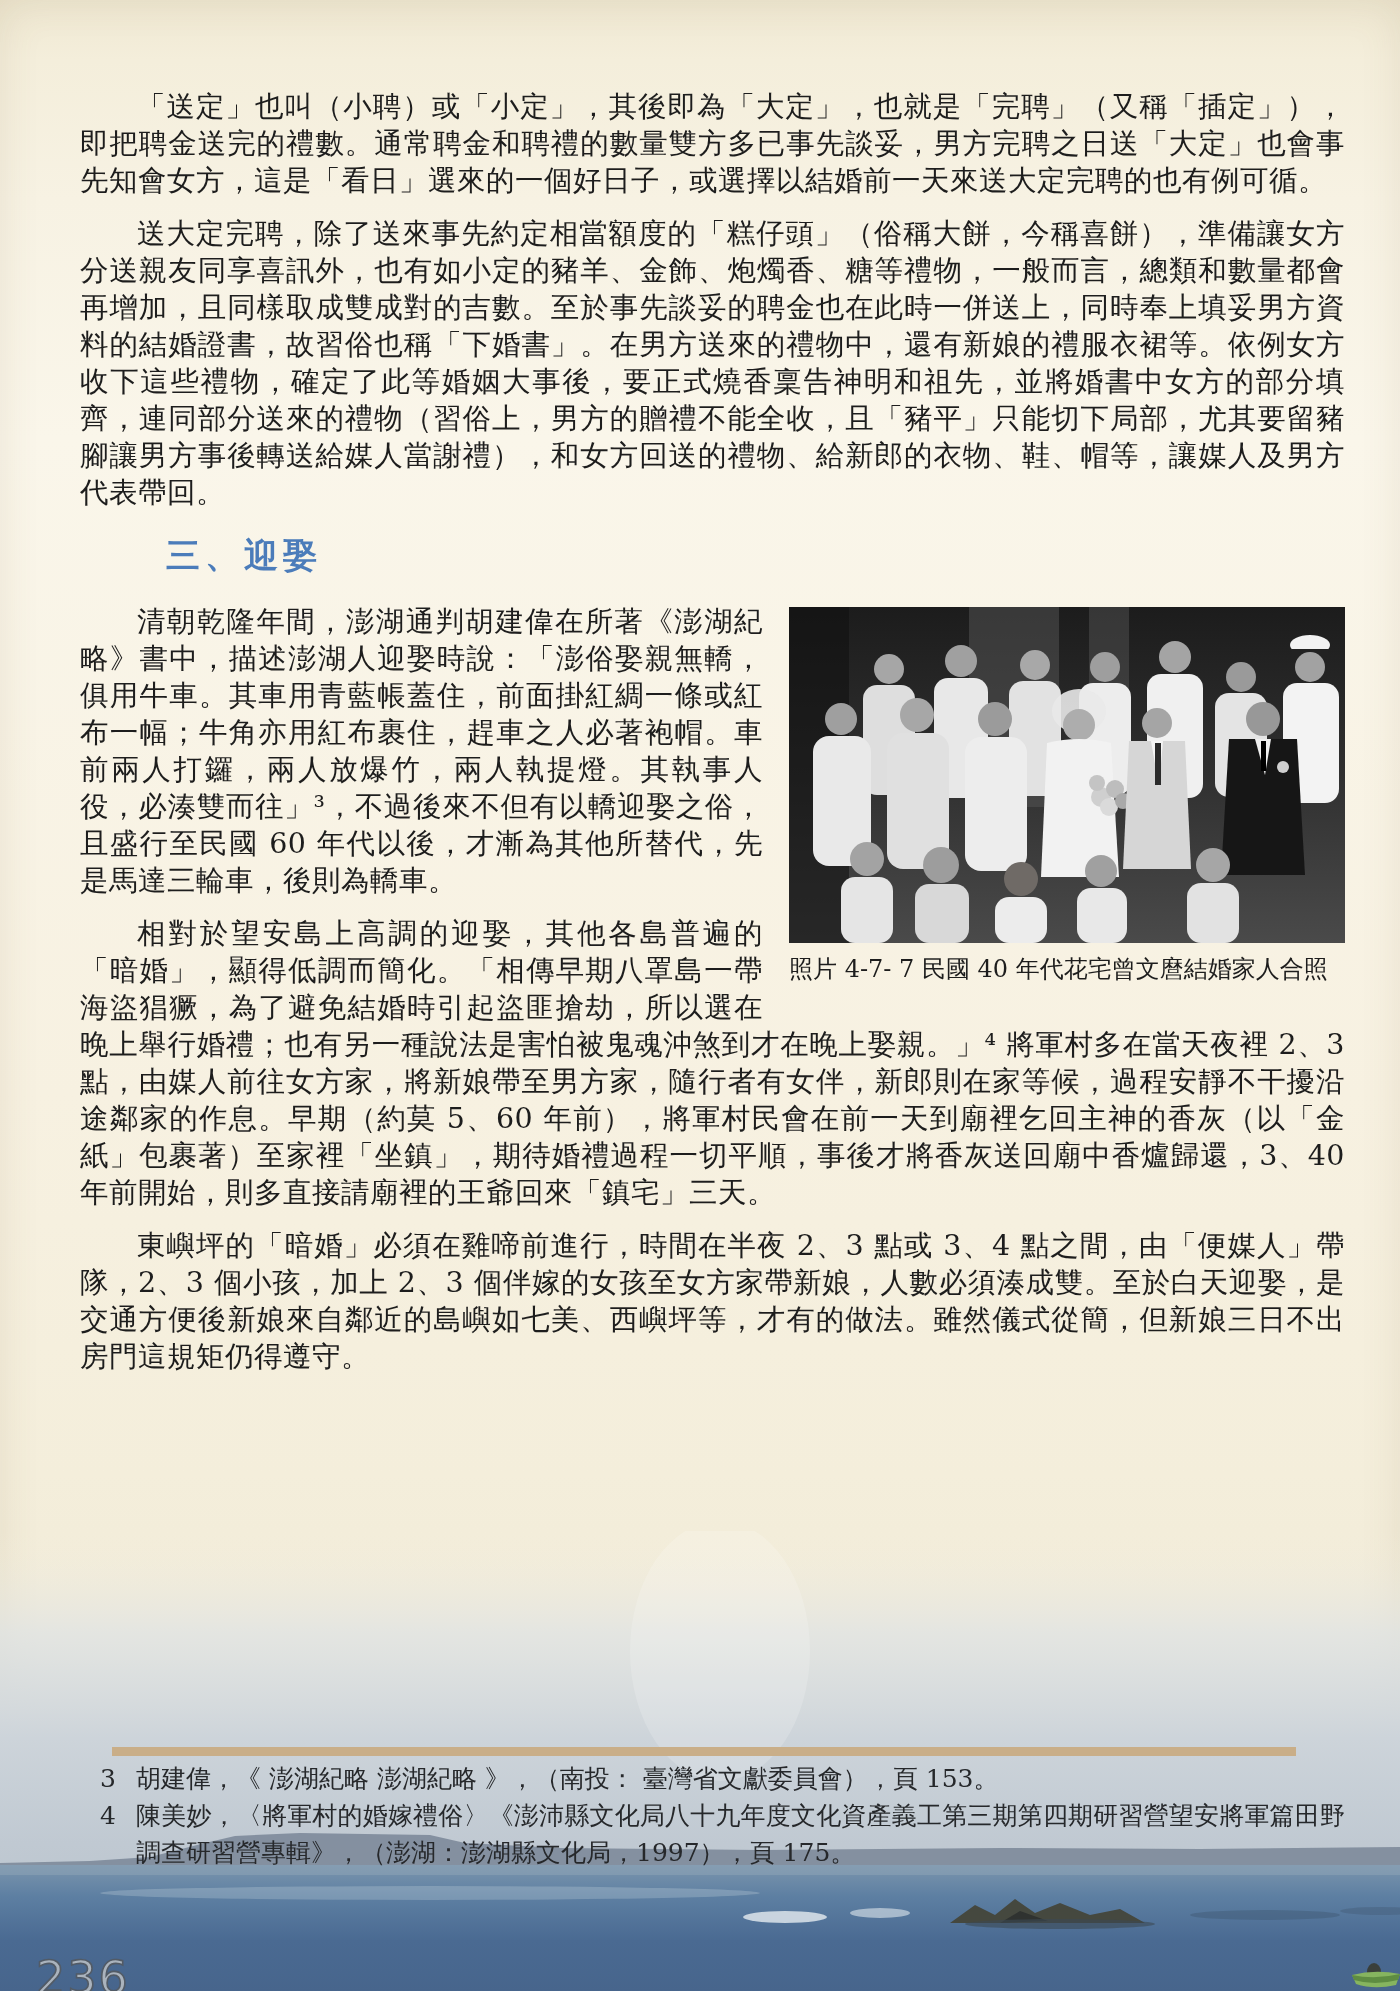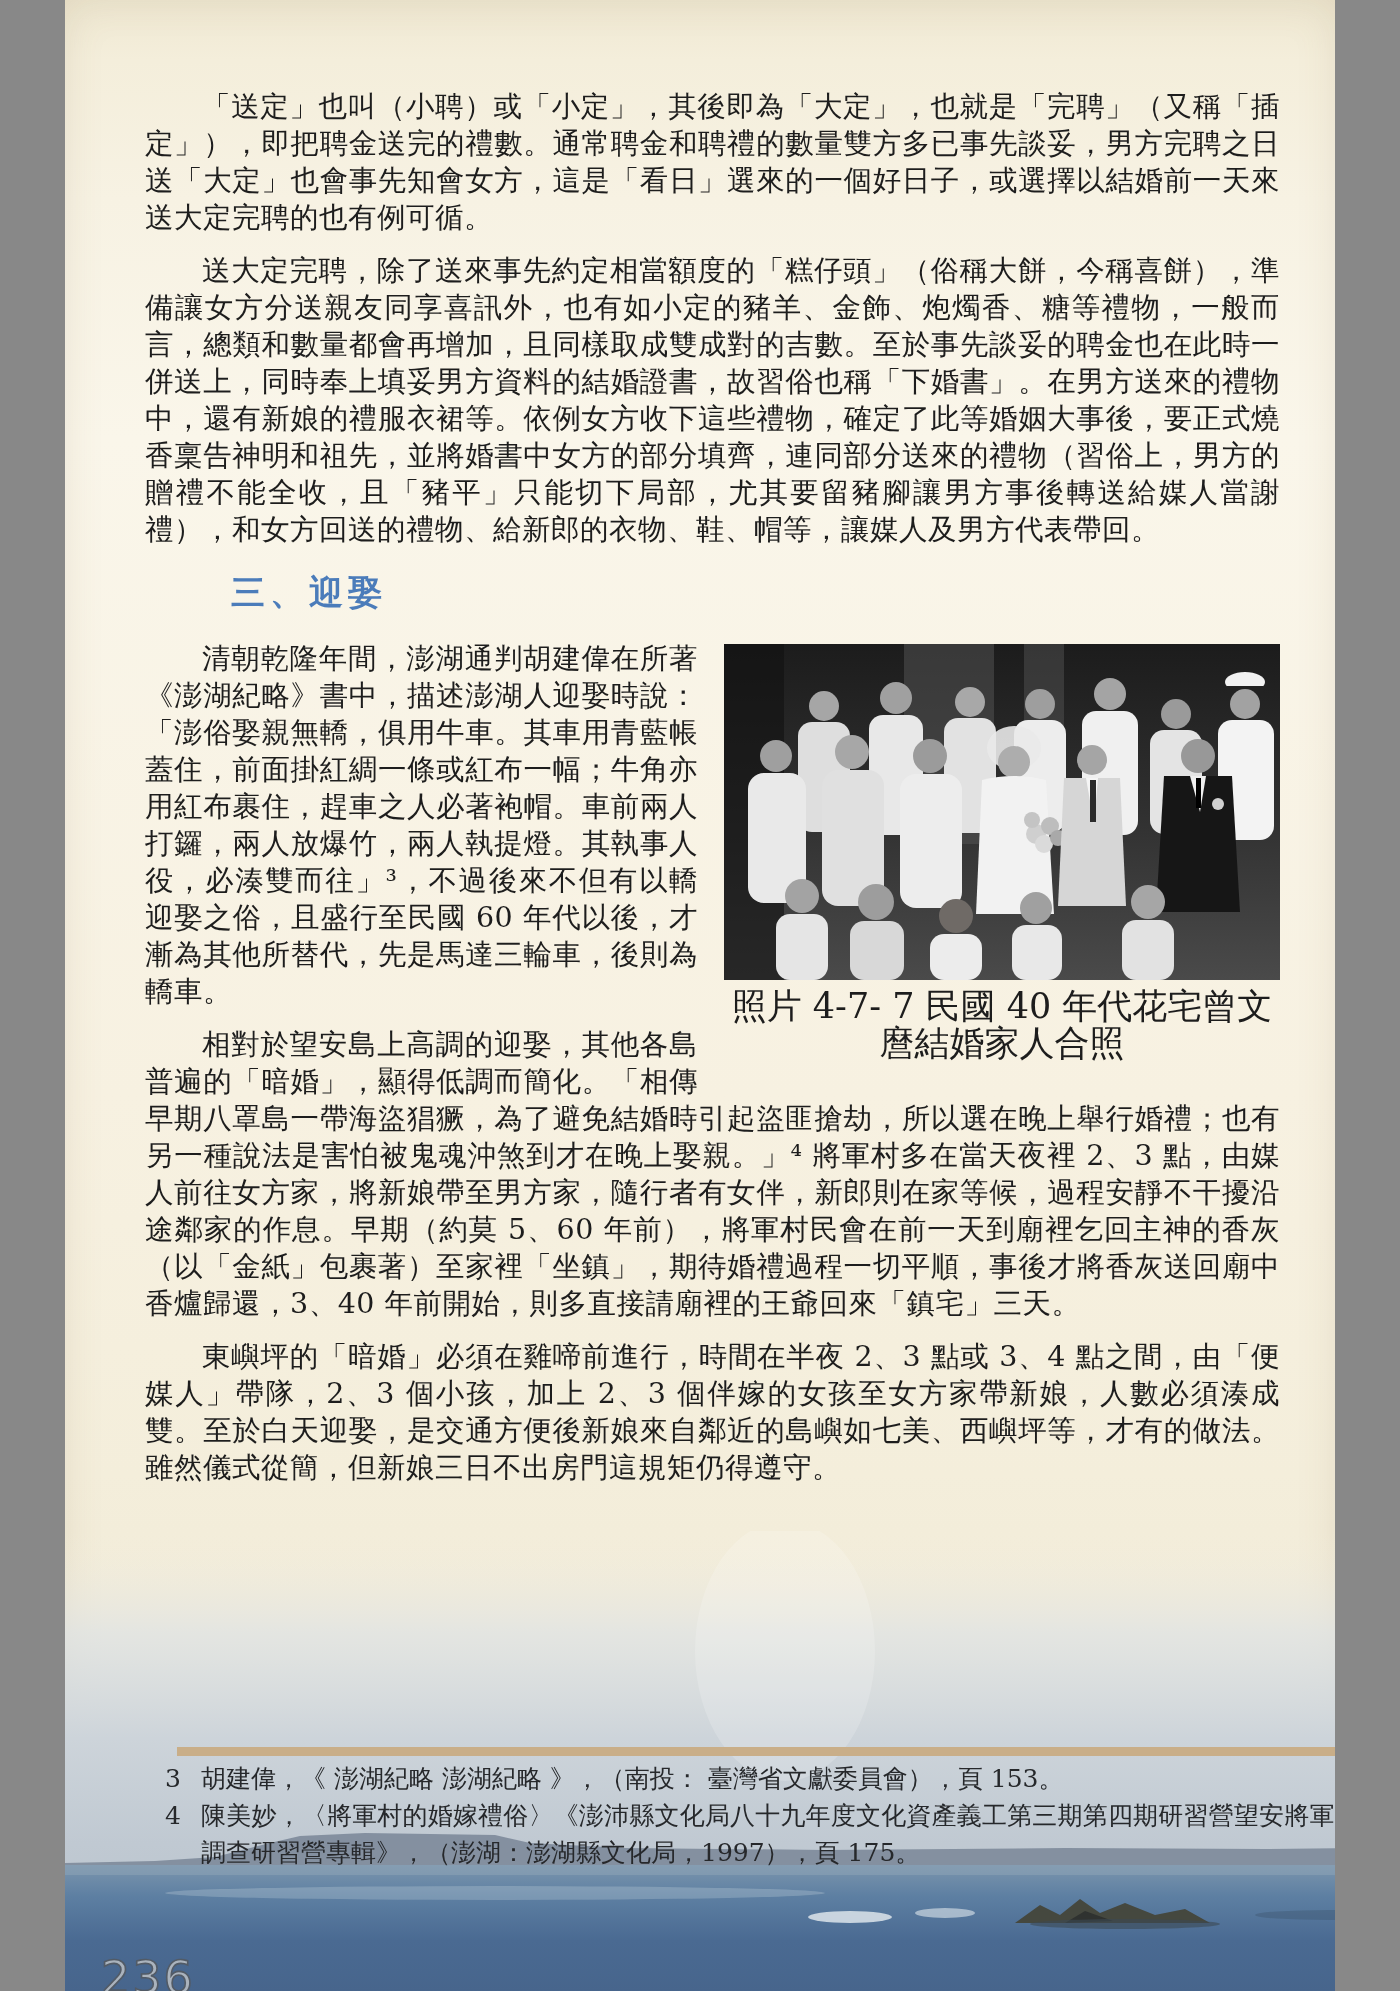--- a/index.html
+++ b/index.html
@@ -1,19 +1,19 @@
 <!DOCTYPE html>
 <html><head>
 <meta charset="utf-8">
 <style>
   html,body{margin:0;padding:0;}
   body{background:#888;}
   .page{
     position:relative;
-    width:1270px;height:1991px;
+    width:1400px;height:1991px;
     margin:0 auto;
     overflow:hidden;
     background:linear-gradient(180deg,#efe8d2 0%,#f4eedb 3%,#f7f2e3 10%,#faf6ea 22%,#f7f1e1 55%,#f4eedb 74%,#f2ecd9 80%);
     box-shadow:inset 0 0 40px rgba(120,100,60,.12);
     font-family:"DejaVu Serif","Liberation Serif",serif;
     color:#1d1d1d;
   }
   .content{
     position:relative;
     z-index:2;
@@ -40,24 +40,24 @@
     margin:4px 0 8px 26px;
   }
   .photo-frame{
     width:556px;height:336px;
     background:#222;
     overflow:hidden;
   }
   .photo-frame svg{display:block;}
   figcaption{
     margin-top:8px;
-    font-size:35px;
+    font-size:24px;
     line-height:37px;
     color:#1d1d1d;
-    text-align:center;
+    text-align:left;
   }
   
   .sea-region{
     position:absolute;
     left:0;bottom:0;
     width:1400px;height:460px;
     z-index:1;
   }
   .sea-region svg{display:block;}
   .divider-bar{

